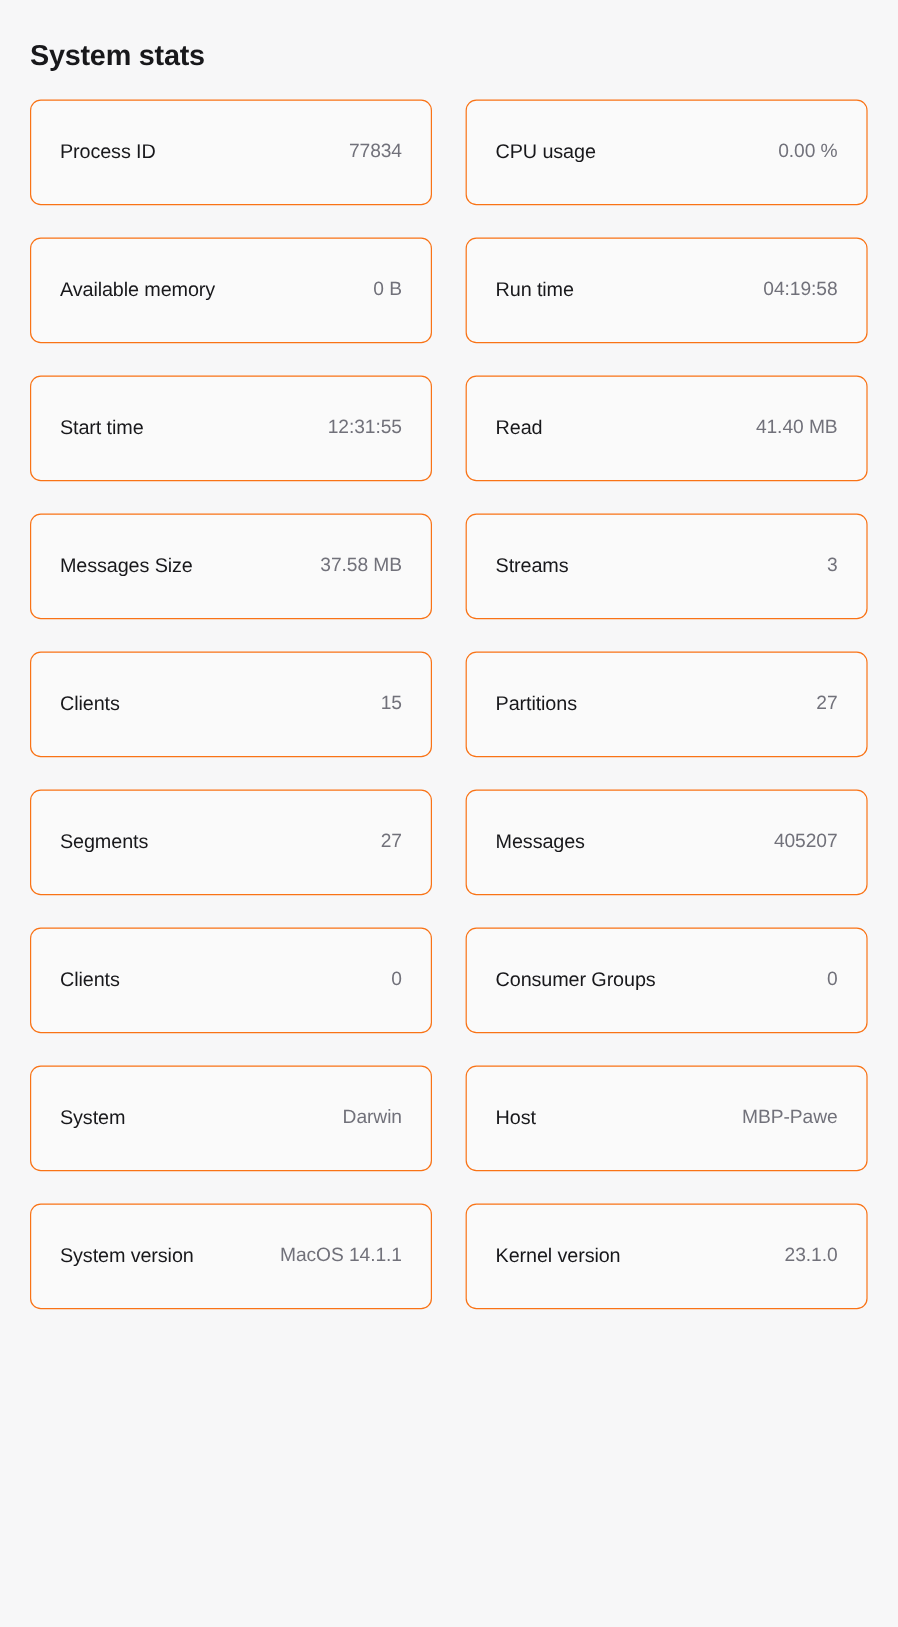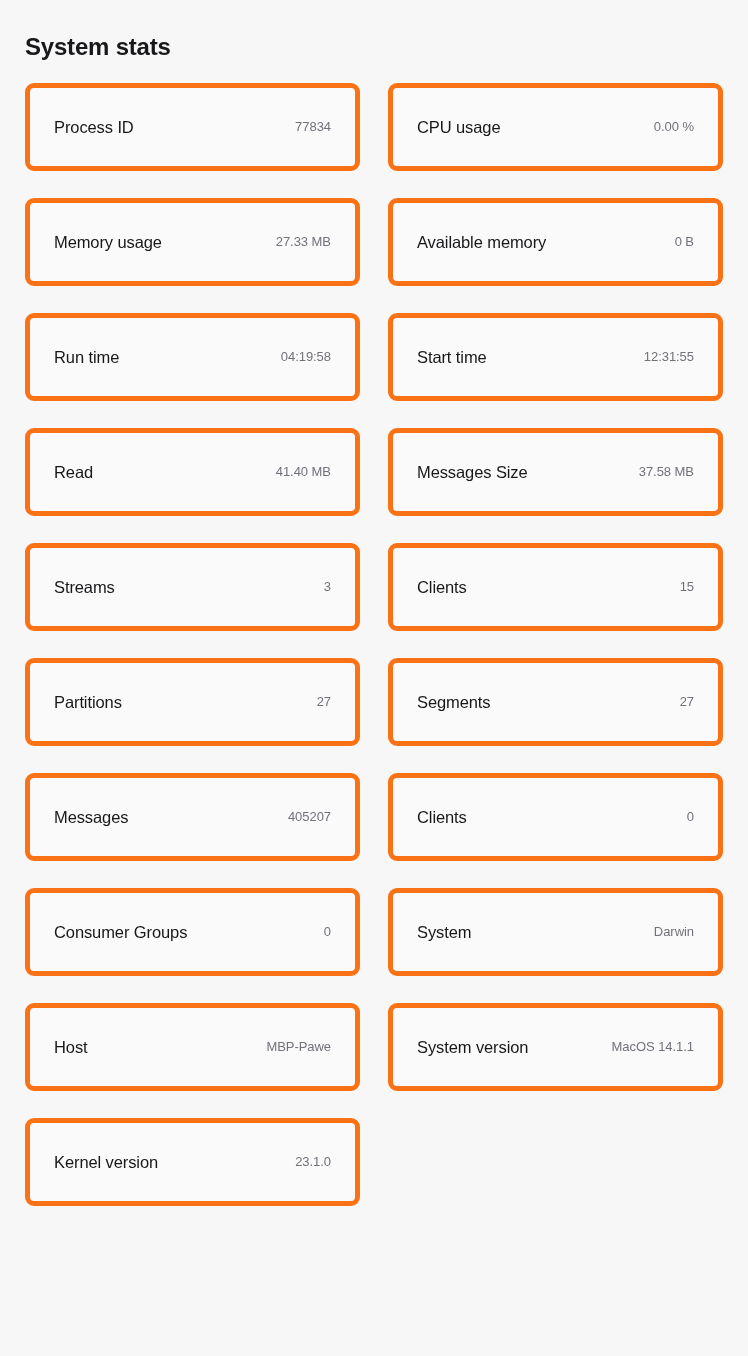--- a/index.html
+++ b/index.html
@@ -38,41 +38,41 @@
     display: grid;
     grid-template-columns: 335px 335px;
     column-gap: 28px;
     row-gap: 27px;
     grid-auto-flow: row;
   }
 
   .stat-card {
     height: 88px;
     background: #fafafa;
-    border: 5px solid #f97316;
+    border: 1px solid #f97316;
     border-radius: 9px;
     display: flex;
     align-items: center;
     justify-content: space-between;
     padding: 0 24px;
     gap: 8px;
     overflow: hidden;
   }
 
   .stat-label {
     font-size: 16.5px;
     font-weight: 400;
     color: #18181b;
     line-height: 20px;
     white-space: nowrap;
     letter-spacing: -0.1px;
   }
 
   .stat-value {
-    font-size: 13px;
+    font-size: 16px;
     font-weight: 400;
     color: #71717a;
     line-height: 20px;
     white-space: nowrap;
     text-align: right;
     letter-spacing: -0.05px;
   }
 </style>
 </head>
 <body>
@@ -82,24 +82,20 @@
   <h1 class="page-title">System stats</h1>
 
   <div class="stats-grid">
       <div class="stat-card">
         <span class="stat-label">Process ID</span>
         <span class="stat-value">77834</span>
       </div>
       <div class="stat-card">
         <span class="stat-label">CPU usage</span>
         <span class="stat-value">0.00 %</span>
-      </div>
-      <div class="stat-card">
-        <span class="stat-label">Memory usage</span>
-        <span class="stat-value">27.33 MB</span>
       </div>
       <div class="stat-card">
         <span class="stat-label">Available memory</span>
         <span class="stat-value">0 B</span>
       </div>
       <div class="stat-card">
         <span class="stat-label">Run time</span>
         <span class="stat-value">04:19:58</span>
       </div>
       <div class="stat-card">

